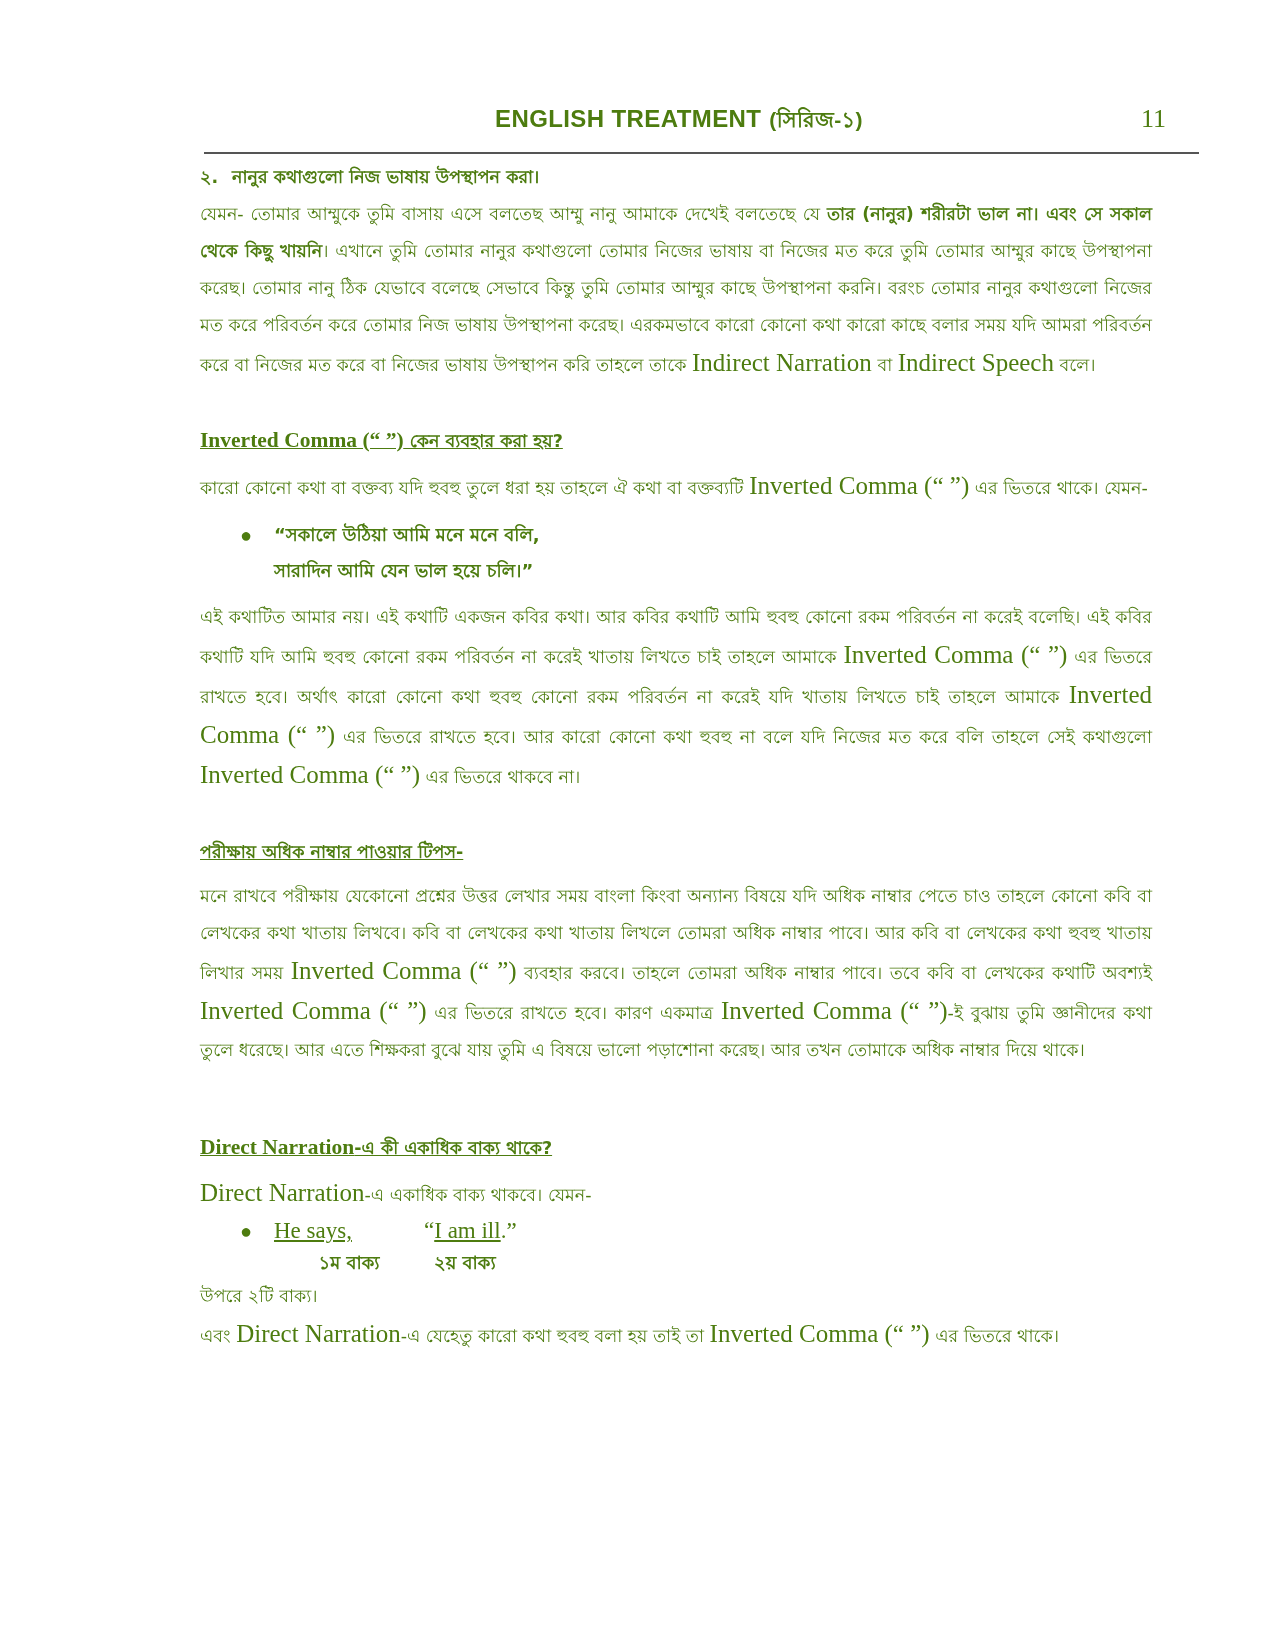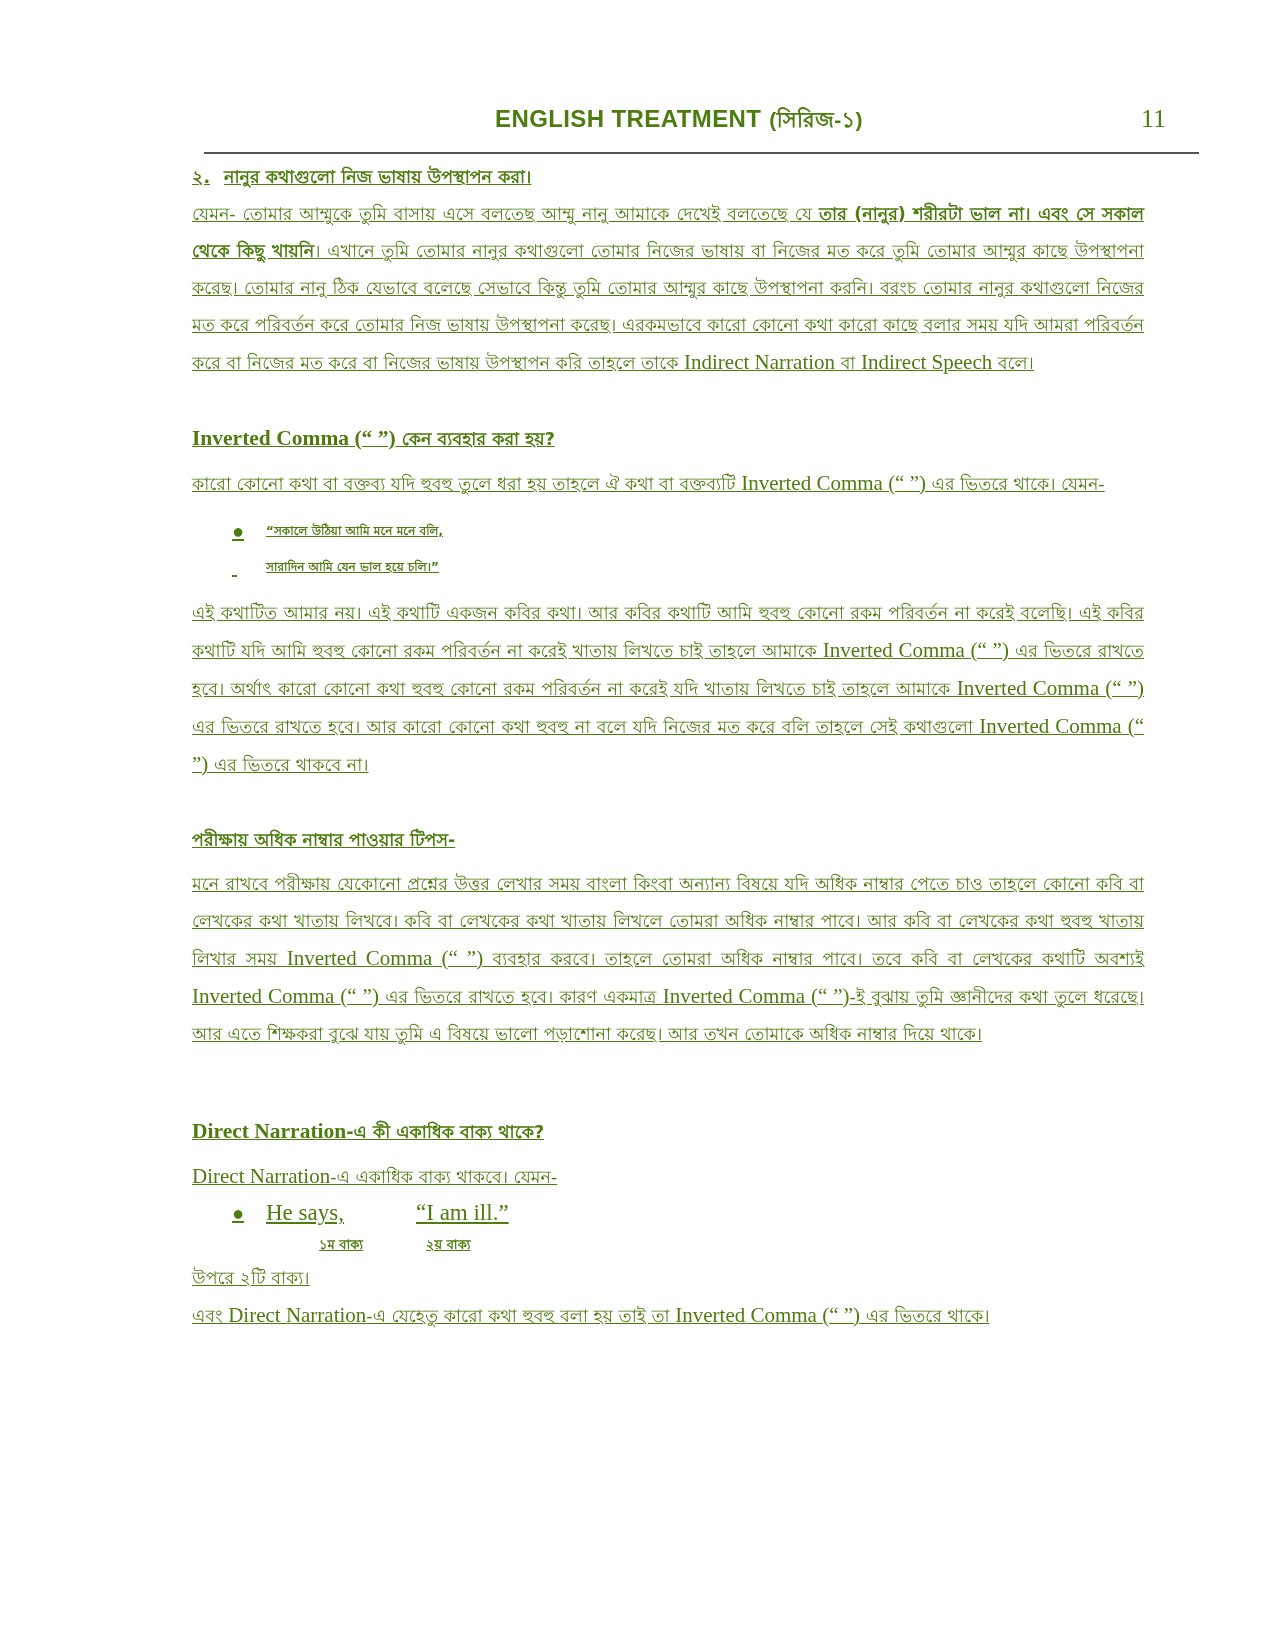--- a/index.html
+++ b/index.html
@@ -57,49 +57,48 @@
     left: 128px;
     top: 136px;
     width: 1020px;
     height: 0;
     border-top: 2px solid #555;
   }
 
   
   .content {
     position: absolute;
-    left: 116px;
+    left: 124px;
     top: 144px;
     width: 952px;
-    text-decoration: underline;
   }
   .bn {
     font-family: "DejaVu Sans", "Liberation Sans", sans-serif;
-    font-size: 13px;
+    font-size: 18px;
   }
   .numbered-head {
     font-family: "DejaVu Sans", "Liberation Sans", sans-serif;
     font-weight: bold;
     font-size: 17.5px;
     line-height: 34px;
     margin-bottom: 2px;
   }
   .numbered-head .num { padding-right: 14px; }
 
   .para {
     font-family: "DejaVu Sans", "Liberation Sans", sans-serif;
     font-size: 17.5px;
     line-height: 37px;
     text-align: justify;
     text-justify: inter-word;
   }
   .para b, .bold { font-weight: bold; }
   .en {
     font-family: "Liberation Serif", "DejaVu Serif", serif;
-    font-size: 21px;
+    font-size: 25px;
   }
 
   .sec-head {
     font-family: "DejaVu Sans", "Liberation Sans", sans-serif;
     font-weight: bold;
     font-size: 17.5px;
     text-decoration: underline;
     display: inline-block;
     line-height: 32px;
   }
@@ -122,21 +121,21 @@
   .bullet-dot {
     flex: 0 0 auto;
     width: 34px;
     font-size: 20px;
     line-height: 36px;
   }
   .bullet-body {
     flex: 1 1 auto;
     font-family: "DejaVu Sans", "Liberation Sans", sans-serif;
     font-weight: bold;
-    font-size: 12px;
+    font-size: 18px;
     line-height: 36px;
   }
   .quote-line2 { padding-left: 0px; }
 
   
   .ex-wrap { padding-left: 40px; }
   .ex-row1 {
     display: flex;
     align-items: baseline;
     font-family: "Liberation Serif", "DejaVu Serif", serif;

